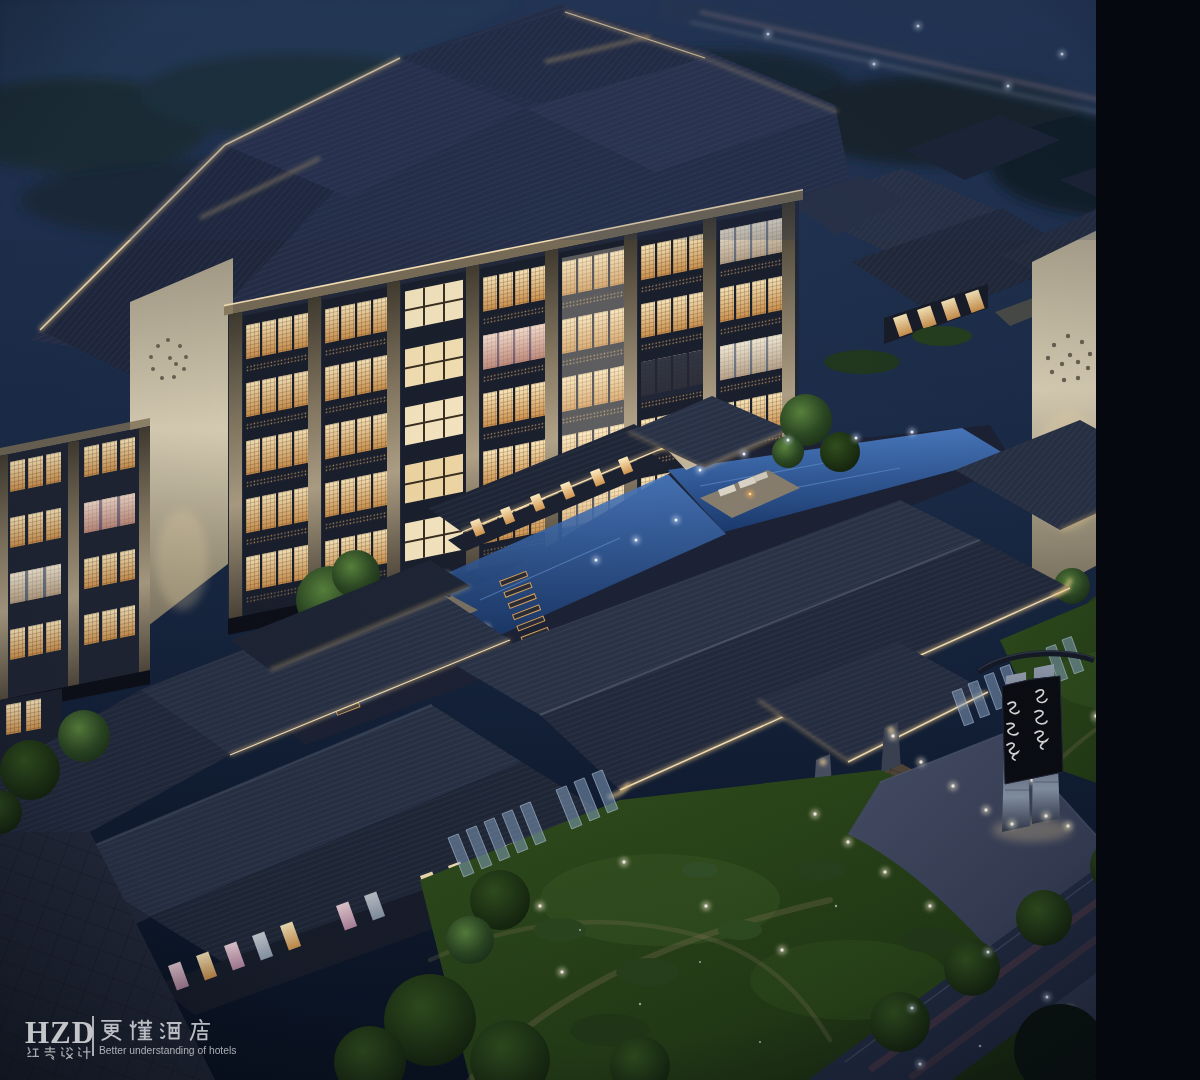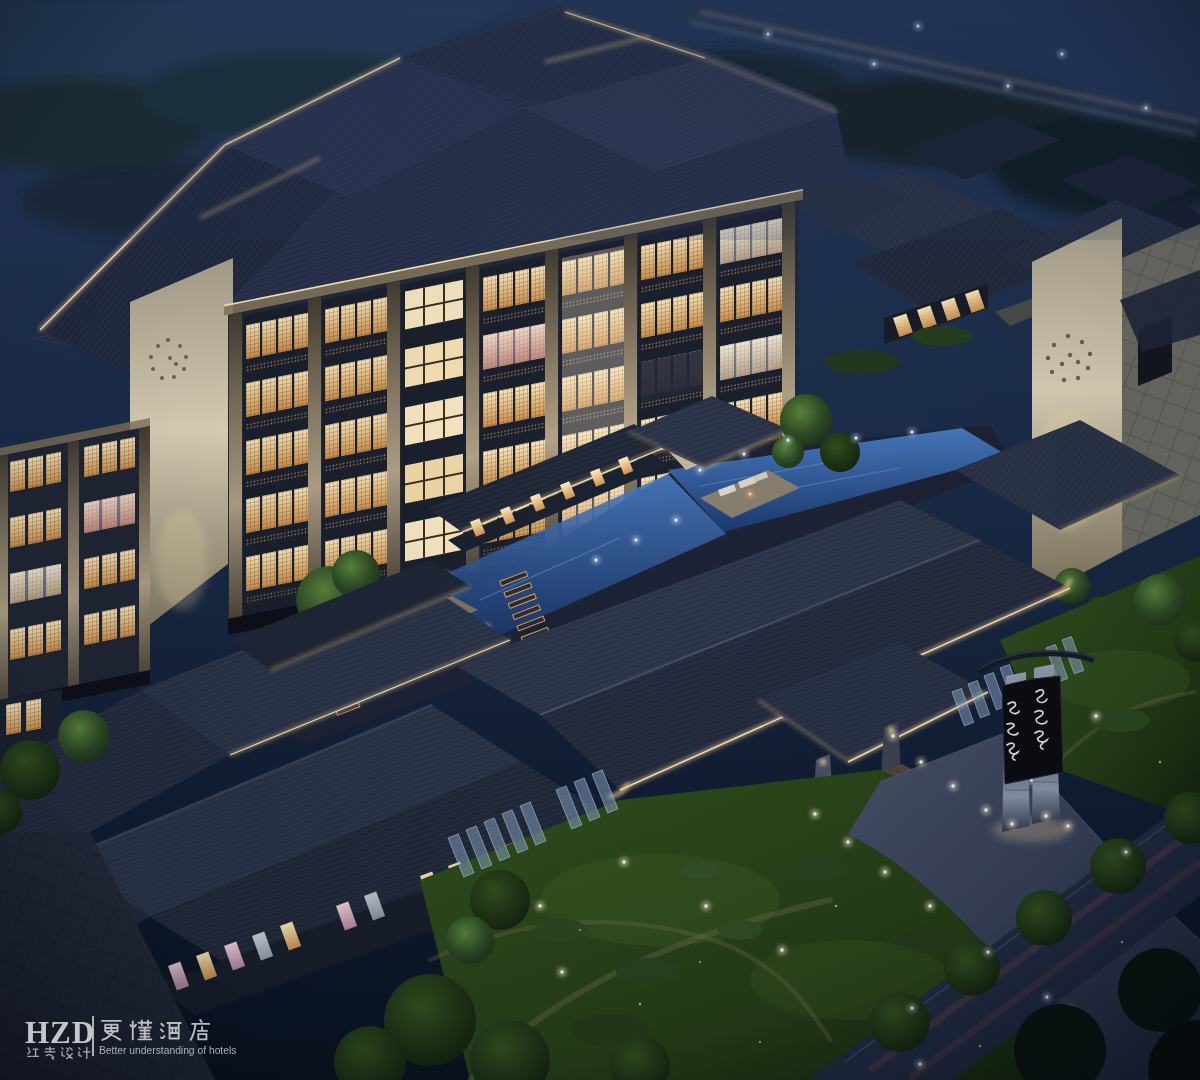--- a/index.html
+++ b/index.html
@@ -1,16 +1,16 @@
 <!DOCTYPE html>
 <html><head>
 <meta charset="utf-8">
 <style>
   html,body{margin:0;padding:0;background:#05080f;}
-  .stage{position:relative;width:1200px;height:1080px;overflow:hidden;background:#0a1424;}
+  .stage{position:relative;width:1096px;height:1080px;overflow:hidden;background:#0a1424;}
   svg{display:block;}
   text{user-select:none;}
 </style>
 </head>
 <body>
 
 <div class="stage">
 <svg width="1200" height="1080" viewBox="0 0 1200 1080">
   <defs>
     <linearGradient id="gSky" x1="0" y1="0" x2="0" y2="1">

